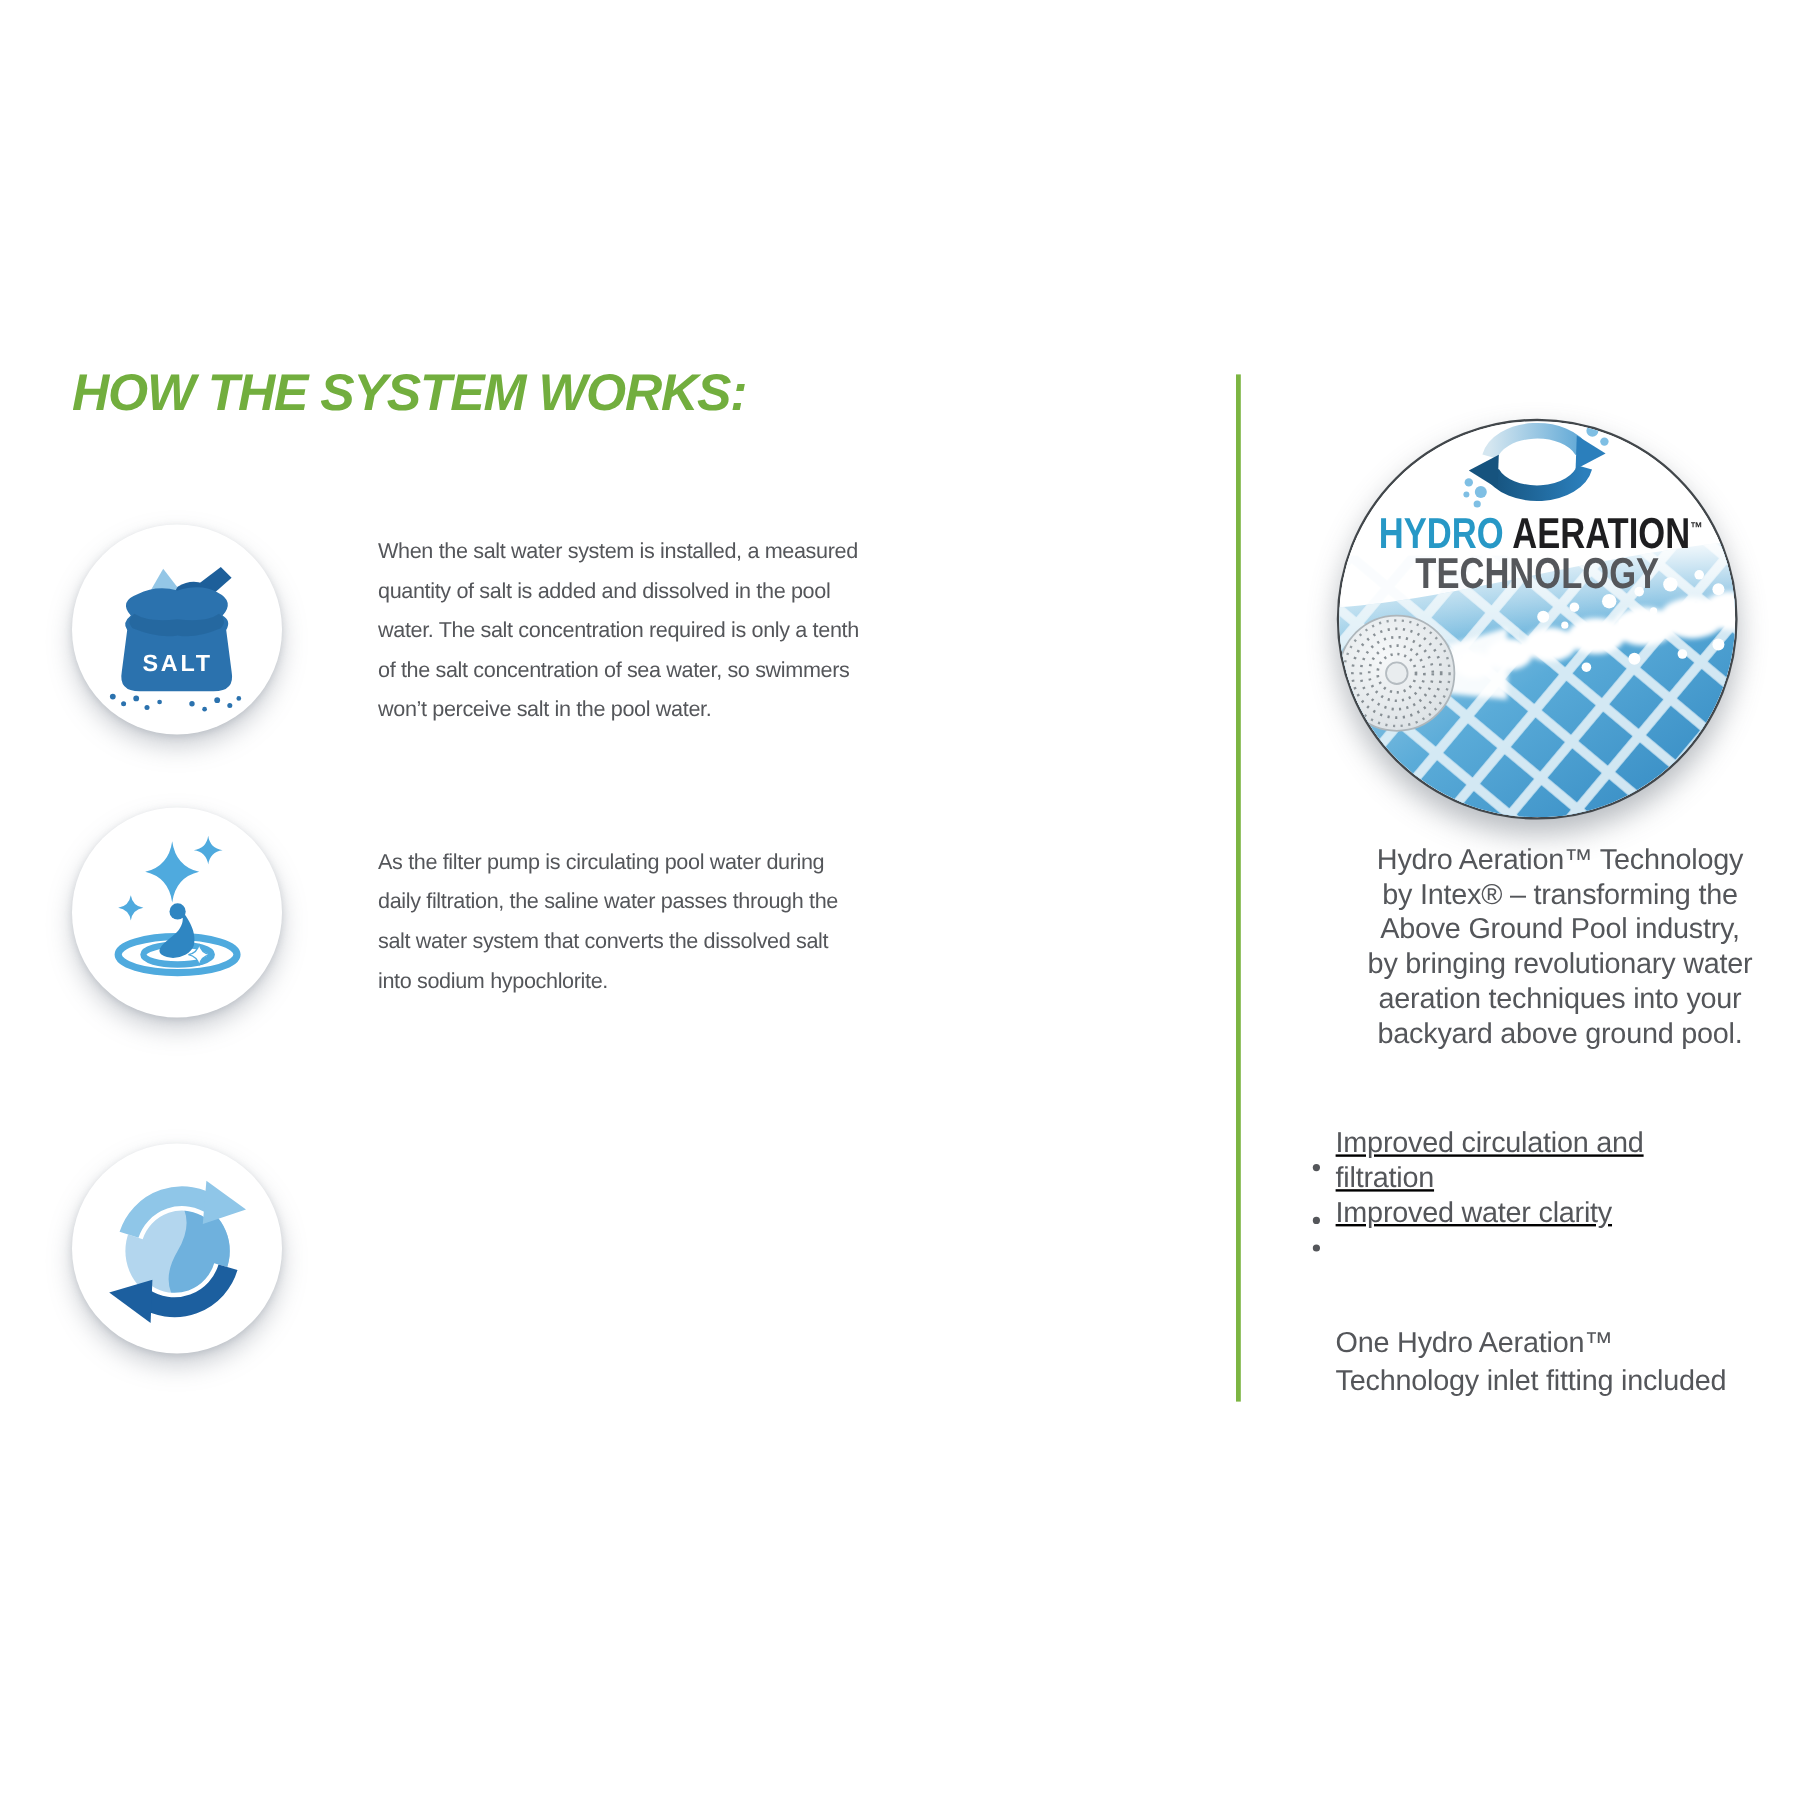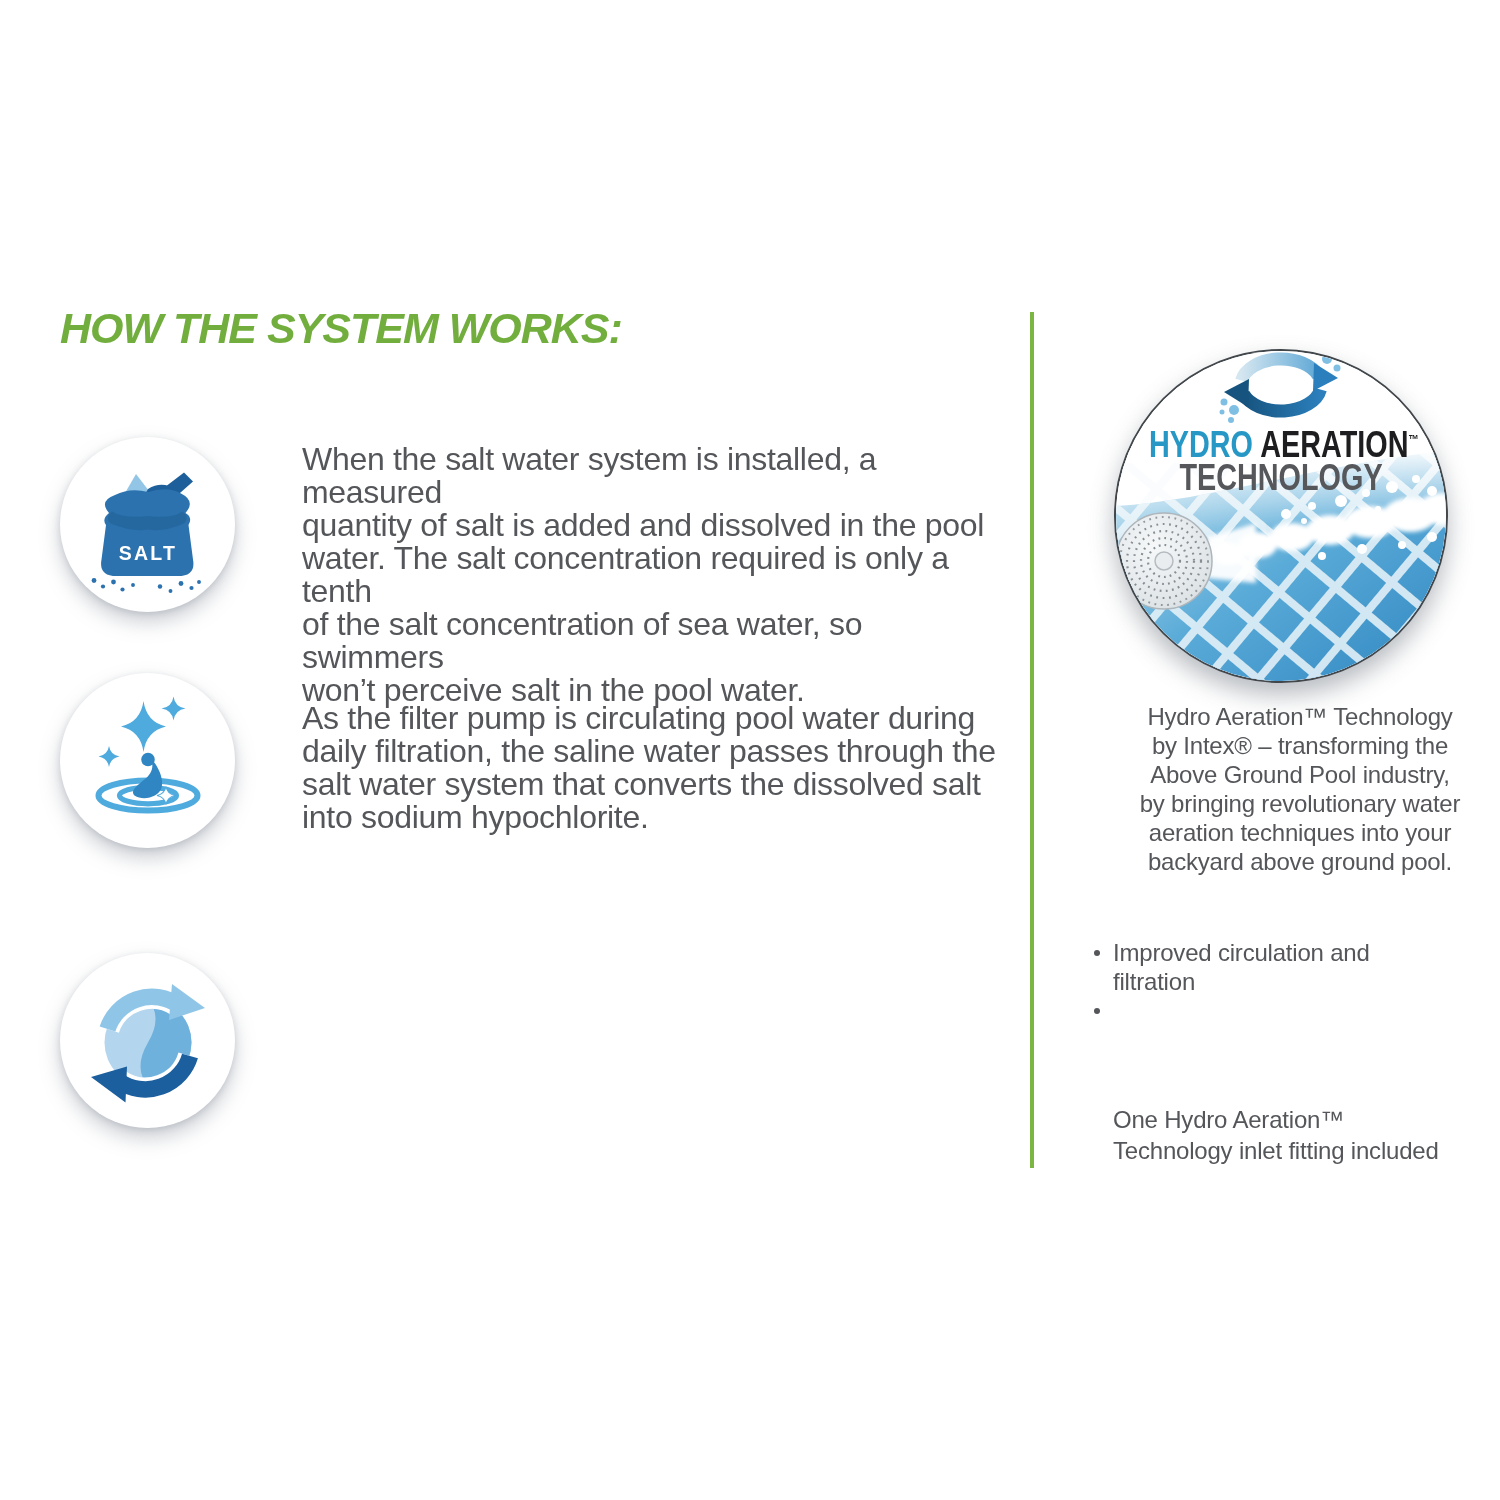--- a/index.html
+++ b/index.html
@@ -14,22 +14,22 @@
     letter-spacing:-1px;color:var(--accent-green,#72ae3e);white-space:nowrap;
   }
   .step-icon-circle{
     position:absolute;left:60px;width:175px;height:175px;border-radius:50%;
     background:#ffffff;
     box-shadow:0 10px 20px rgba(120,130,142,.38), 0 2px 6px rgba(120,130,142,.25);
     display:flex;align-items:center;justify-content:center;
   }
   .step-icon-circle svg{width:150px;height:150px;}
   .step-text{
-    position:absolute;left:302px;width:700px;
-    font-size:32px;line-height:33px;letter-spacing:-0.3px;
+    position:absolute;left:315px;width:700px;
+    font-size:18px;line-height:33px;letter-spacing:-0.3px;
     color:var(--text-gray,#54565a);white-space:pre-line;
   }
   #icon1{top:437px;} #text1{top:443px;}
   #icon2{top:673px;} #text2{top:702px;}
   #icon3{top:953px;} #text3{top:985px;}
   
   .divider{
     position:absolute;left:1030px;top:312px;width:4px;height:856px;
     background:var(--divider-green,#7cb542);
   }
@@ -53,21 +53,21 @@
     transform:scaleX(.8);transform-origin:50% 0;line-height:38px;
     font-weight:bold;font-size:36px;color:#55575b;white-space:nowrap;
   }
   
   .hydro-desc{
     position:absolute;left:1110px;top:702px;width:380px;
     font-size:24px;line-height:29px;letter-spacing:-0.2px;
     color:var(--text-gray,#54565a);white-space:pre-line;text-align:center;
   }
   .bullets{position:absolute;left:1094px;top:938px;width:400px;}
-  .bullet-item{display:flex;align-items:flex-start;}
+  .bullet-item{display:flex;align-items:center;text-decoration:underline;}
   .bullet-item .dot{
     flex:0 0 auto;width:6px;height:6px;border-radius:50%;
     background:var(--text-gray,#54565a);margin:12px 13px 0 0;
   }
   .bullet-item span.btxt{
     font-size:24px;line-height:29px;letter-spacing:-0.2px;
     color:var(--text-gray,#54565a);white-space:pre-line;
   }
   .hydro-note{
     position:absolute;left:1113px;top:1104px;width:400px;
@@ -251,19 +251,23 @@
 backyard above ground pool.</div>
 
   <div class="bullets">
     <div class="bullet-item">
       <span class="dot"></span>
       <span class="btxt">Improved circulation and
 filtration</span>
     </div>
     <div class="bullet-item">
       <span class="dot"></span>
+      <span class="btxt">Improved water clarity</span>
+    </div>
+    <div class="bullet-item">
+      <span class="dot"></span>
     </div>
   </div>
 
   <div class="hydro-note">One Hydro Aeration™
 Technology inlet fitting included</div>
 
 </div>
 
 </body></html>

